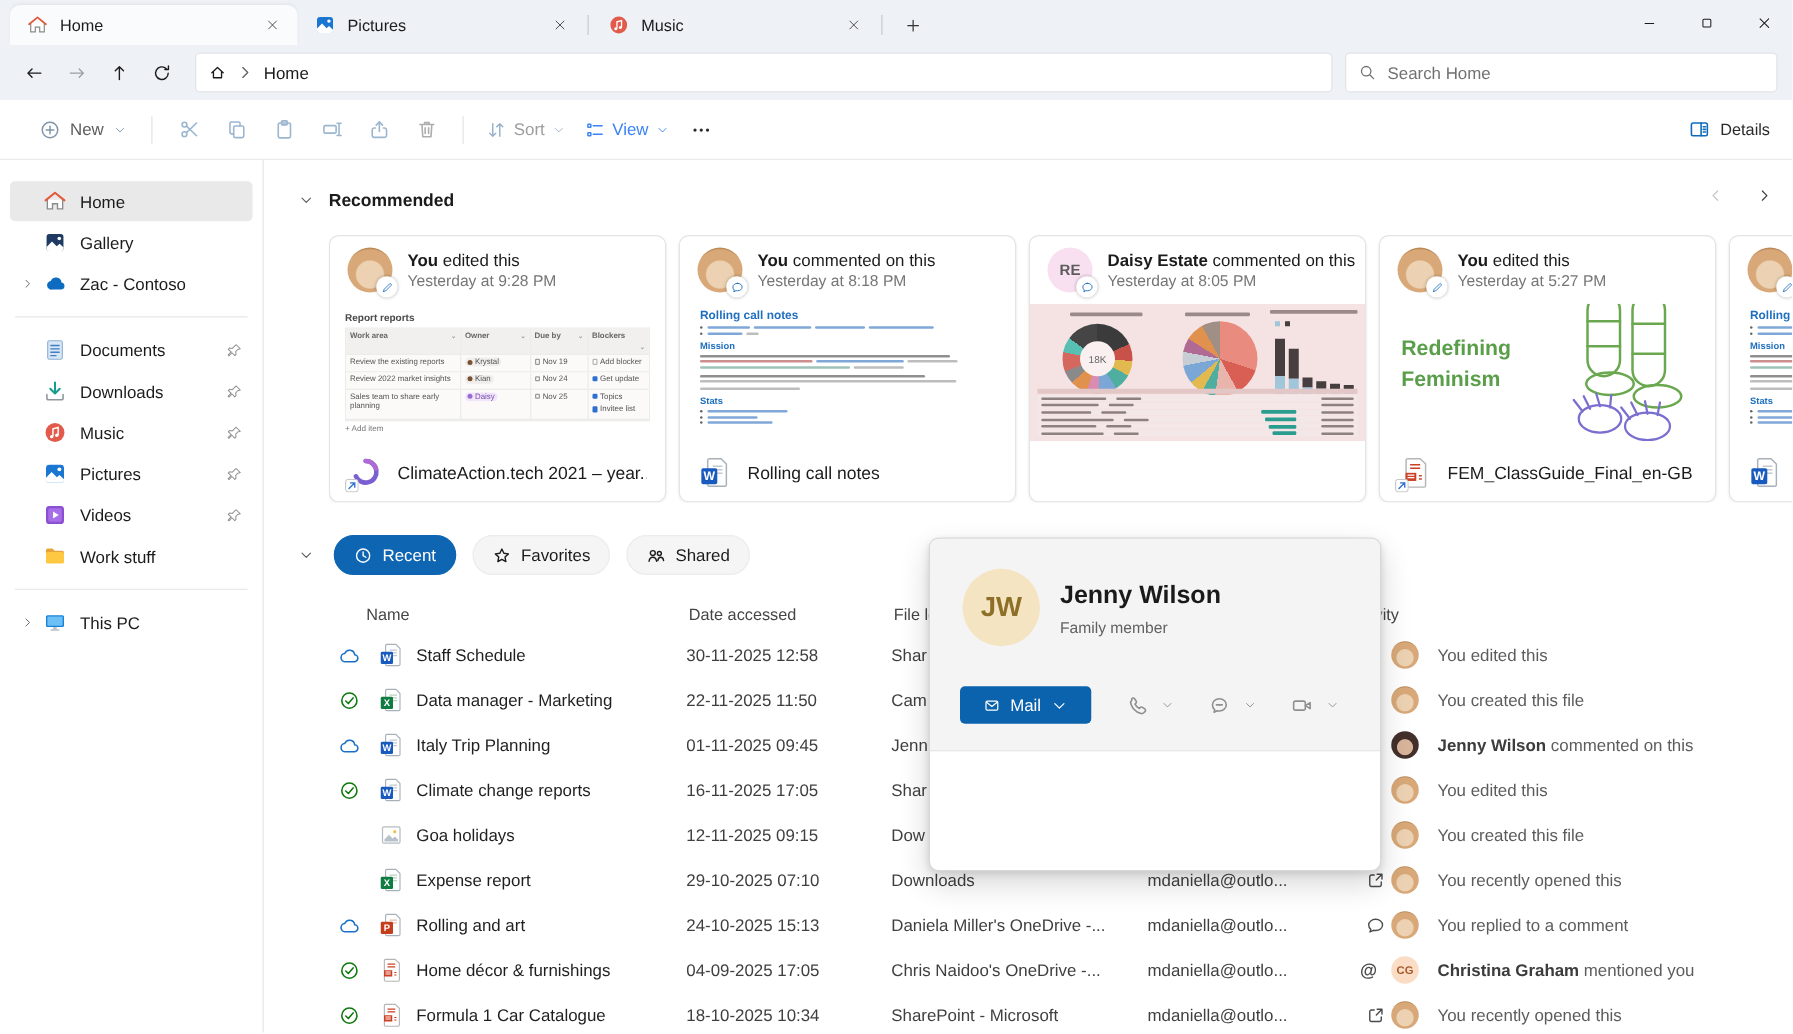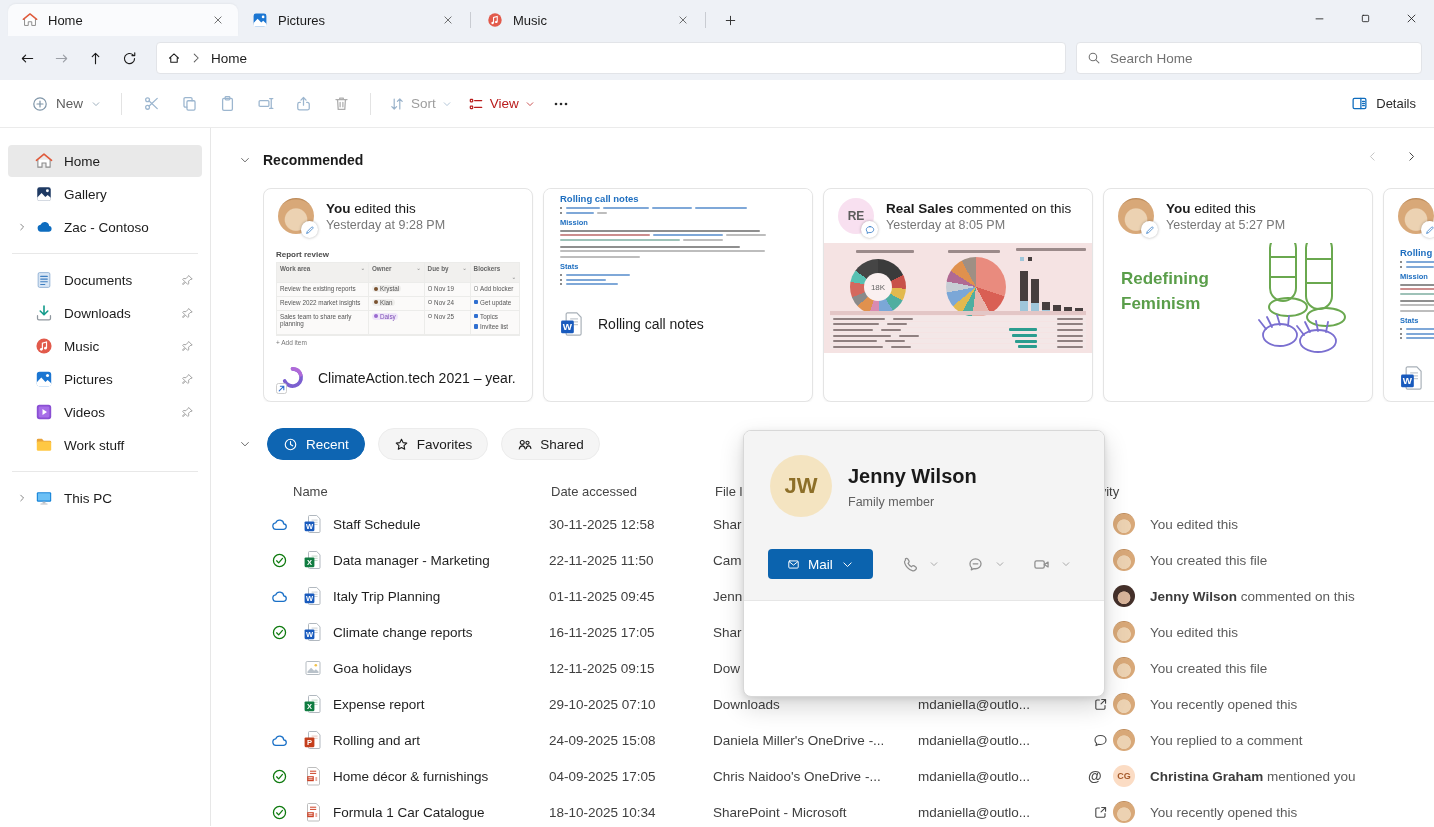--- a/index.html
+++ b/index.html
@@ -38,21 +38,21 @@
   .tb-new { display:flex; align-items:center; gap:8px; padding:0 10px; height:34px; border-radius:4px; color:#5d5d5d; font-size:13.5px; }
   .tb-new .icn { color:#7f95a8; }
   .tb-new svg { width:16px; height:16px; }
   .tb-sep { width:1px; height:22px; background:#e3e3e3; margin:0 10px; }
   .tb-btn { width:38px; height:34px; border-radius:4px; display:grid; place-items:center; }
   .tb-btn svg { width:17px; height:17px; }
   .c-steel { color:#9cb6cf; } .c-gray { color:#adadad; }
   .tb-group { display:flex; align-items:center; gap:6px; padding:0 8px; height:34px; border-radius:4px; font-size:13.5px; }
   .tb-group svg { width:16px; height:16px; }
   .tb-sort { color:#9d9d9d; } .tb-sort .icn { color:#9ab3cb; }
-  .tb-view { color:#b91c1c; }
+  .tb-view { color:#3b82f6; }
   .tb-more { width:36px; height:34px; display:grid; place-items:center; color:#2a2a2a; }
   .tb-more svg { width:16px; height:16px; }
   .tb-details { margin-left:auto; display:flex; align-items:center; gap:8px; font-size:13px; color:#2a2a2a; }
   .tb-details .icn { color:#0f6cbd; }
   .tb-details svg { width:17px; height:17px; }
   .chev-s svg { width:10px; height:10px; }
 
   
   .bodyrow { display:flex; height:698px; }
   .sidebar { width:211px; border-right:1px solid #e7e7e7; padding-top:16px; flex:none; }
@@ -595,21 +595,21 @@
                 </svg>
               </span>
             </div>
         <div>
           <div class="card-title"><b>You</b> edited this</div>
           <div class="card-time">Yesterday at 9:28 PM</div>
         </div>
       </div>
       <div class="card-thumb">
             <div class="tblthumb">
-      <div class="tt-title">Report review</div>
+      <div class="tt-title">Report reports</div>
       <div class="tt-grid">
                 <div class="tt-row hd">
                   <div class="tt-c tt-c1">
                     <span>Work area</span>
                     <span class="tt-chev">⌄</span>
                   </div>
                   <div class="tt-c tt-c2">
                     <span>Owner</span>
                     <span class="tt-chev">⌄</span>
                   </div>
@@ -667,20 +667,34 @@
                 <svg viewBox="0 0 11 11">
                   <rect x=".5" y=".5" width="10" height="10" rx="2" fill="#fff" stroke="#c0c0c0" stroke-width=".8"></rect>
                   <path d="M3.2 7.8L7.6 3.4M4.4 3.3h3.4v3.4" stroke="#2f6fd0" stroke-width="1.1" fill="none" stroke-linecap="round"></path>
                 </svg>
               </span>
             </span>
         <span class="foot-name">ClimateAction.tech 2021 – year...</span>
       </div>
     </div>
         <div class="card">
+      <div class="card-head">
+        <div style="position:relative;flex:none">
+              <div class="c-avatar av-photo"></div>
+              <span class="c-badge icn">
+                <svg viewBox="0 0 16 16" fill="none" stroke="currentColor" stroke-width="1.2" stroke-linecap="round" stroke-linejoin="round">
+                  <path d="M8 2.6c3.3 0 5.9 2.1 5.9 4.8S11.3 12.2 8 12.2c-.6 0-1.2-.1-1.8-.2L3.2 13.4l.7-2.2C2.7 10.3 2.1 9 2.1 7.4 2.1 4.7 4.7 2.6 8 2.6z"></path>
+                </svg>
+              </span>
+            </div>
+        <div>
+          <div class="card-title"><b>You</b> commented on this</div>
+          <div class="card-time">Yesterday at 8:18 PM</div>
+        </div>
+      </div>
       <div class="card-thumb">
             <div class="docthumb">
       <div class="doc-title">Rolling call notes</div>
       <div class="dl">
                 <span class="dot"></span>
                 <i class="lb" style="width:34px"></i>
                 <i class="lb" style="width:46px"></i>
                 <i class="lb" style="width:40px"></i>
                 <i class="lb" style="width:52px"></i>
               </div>
@@ -742,21 +756,21 @@
       <div class="card-head">
         <div style="position:relative;flex:none">
               <div class="c-avatar av-re">RE</div>
               <span class="c-badge icn">
                 <svg viewBox="0 0 16 16" fill="none" stroke="currentColor" stroke-width="1.2" stroke-linecap="round" stroke-linejoin="round">
                   <path d="M8 2.6c3.3 0 5.9 2.1 5.9 4.8S11.3 12.2 8 12.2c-.6 0-1.2-.1-1.8-.2L3.2 13.4l.7-2.2C2.7 10.3 2.1 9 2.1 7.4 2.1 4.7 4.7 2.6 8 2.6z"></path>
                 </svg>
               </span>
             </div>
         <div>
-          <div class="card-title"><b>Real Sales</b> commented on this</div>
+          <div class="card-title"><b>Daisy Estate</b> commented on this</div>
           <div class="card-time">Yesterday at 8:05 PM</div>
         </div>
       </div>
       <div class="card-thumb">
             <div class="dash">
       <div class="dash-t" style="left:32px;top:7px;width:58px"></div>
       <div class="dash-t" style="left:124px;top:7px;width:52px"></div>
       <div class="dash-t" style="left:192px;top:5px;width:70px"></div>
       <div class="donut">
                 <div class="donut-hole">18K</div>
@@ -866,20 +880,38 @@
         </g>
         <g stroke="#7a6fd0" stroke-width="1.8" fill="none" stroke-linecap="round">
           <ellipse cx="58" cy="92" rx="17" ry="11"></ellipse>
           <path d="M44 86l-7-9M50 84l-5-10M58 82l-3-10M66 83l1-10"></path>
           <ellipse cx="96" cy="98" rx="18" 11="" ry="11"></ellipse>
           <path d="M82 92l-7-9M88 89l-5-10M96 88l-2-10M104 89l2-10"></path>
         </g>
       </svg>
             </div>
           </div>
+      <div class="card-foot">
+        <span class="foot-ic icn">
+              <svg viewBox="0 0 20 20">
+                <path d="M5.5 1.5h7.6L16.5 4.6v13.4a1 1 0 0 1-1 1h-10a1 1 0 0 1-1-1V2.5a1 1 0 0 1 1-1z" fill="#fff" stroke="#b5b5b5" stroke-width=".9"></path>
+                <path d="M7 5.2h6.2M7 7.4h6.2" stroke="#cc4125" stroke-width="1"></path>
+                <rect x="4.2" y="10.2" width="6.6" height="5" fill="#cc4125"></rect>
+                <path d="M5.4 11.6h4.2M5.4 13.2h4.2" stroke="#fff" stroke-width=".8"></path>
+                <path d="M12.4 12h1.8M12.4 14h1.8" stroke="#cc4125" stroke-width=".9"></path>
+              </svg>
+              <span class="shortcut">
+                <svg viewBox="0 0 11 11">
+                  <rect x=".5" y=".5" width="10" height="10" rx="2" fill="#fff" stroke="#c0c0c0" stroke-width=".8"></rect>
+                  <path d="M3.2 7.8L7.6 3.4M4.4 3.3h3.4v3.4" stroke="#2f6fd0" stroke-width="1.1" fill="none" stroke-linecap="round"></path>
+                </svg>
+              </span>
+            </span>
+        <span class="foot-name">FEM_ClassGuide_Final_en-GB</span>
+      </div>
     </div>
         <div class="card">
       <div class="card-head">
         <div style="position:relative;flex:none">
               <div class="c-avatar av-photo"></div>
               <span class="c-badge icn">
                 <svg viewBox="0 0 16 16" fill="none" stroke="currentColor" stroke-width="1.2" stroke-linecap="round" stroke-linejoin="round">
                   <path d="M3 13l.6-2.6 7-7a1.3 1.3 0 0 1 1.8 0l.2.2a1.3 1.3 0 0 1 0 1.8l-7 7L3 13z" stroke-width="1.1"></path>
                 </svg>
               </span>
@@ -1131,21 +1163,21 @@
             </span>
       <span class="icn f-type">
               <svg viewBox="0 0 20 20">
                 <path d="M6.5 1.5h7.2L17 4.8v12.7a1 1 0 0 1-1 1H6.5a1 1 0 0 1-1-1V2.5a1 1 0 0 1 1-1z" fill="#fff" stroke="#a8b0b8" stroke-width=".9"></path>
                 <path d="M8.6 6.1h6M8.6 8.3h6" stroke="#e4c0b4" stroke-width=".9"></path>
                 <rect x="1.6" y="7.4" width="9.8" height="9.8" rx="1.1" fill="#c43e1c"></rect>
                 <text x="6.5" y="14.8" fill="#fff" font-size="7.5" font-weight="700" text-anchor="middle" font-family="Liberation Sans,sans-serif" stroke="none">P</text>
               </svg>
             </span>
       <span class="f-name">Rolling and art</span>
-      <span class="f-date">24-09-2025 15:08</span>
+      <span class="f-date">24-10-2025 15:13</span>
       <span class="f-loc">Daniela Miller's OneDrive -...</span>
       <span class="f-mail">mdaniella@outlo...</span>
       <span class="icn f-act-ic">
               <svg viewBox="0 0 16 16" fill="none" stroke="currentColor" stroke-width="1.2" stroke-linecap="round" stroke-linejoin="round">
                 <path d="M8 2.6c3.3 0 5.9 2.1 5.9 4.8S11.3 12.2 8 12.2c-.6 0-1.2-.1-1.8-.2L3.2 13.4l.7-2.2C2.7 10.3 2.1 9 2.1 7.4 2.1 4.7 4.7 2.6 8 2.6z"></path>
               </svg>
             </span>
       <span class="f-avatar av-photo"></span>
       <span class="f-activity">You replied to a comment</span>
     </div>

